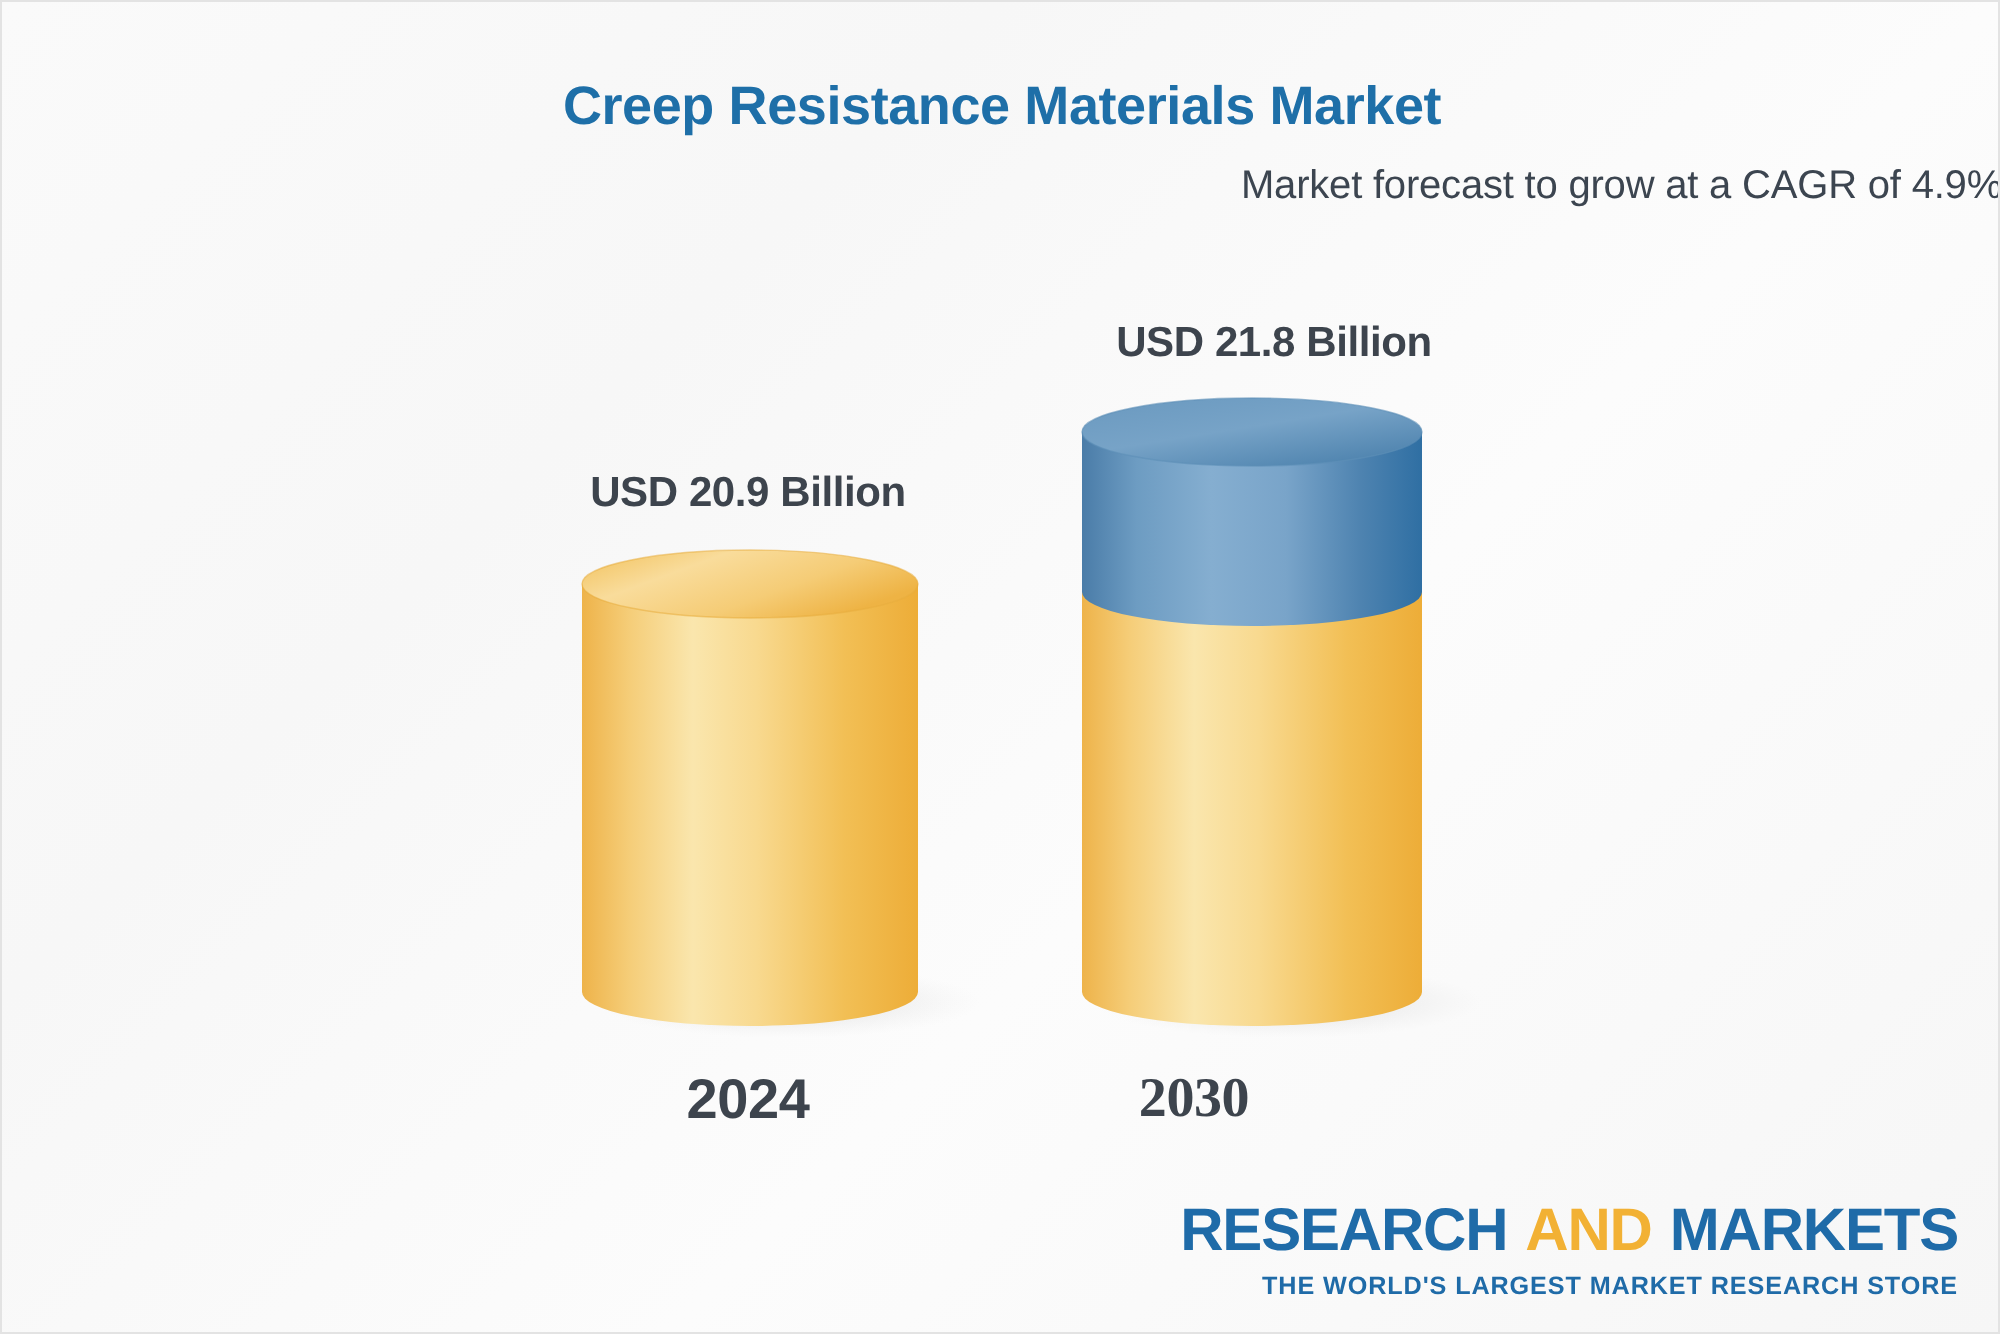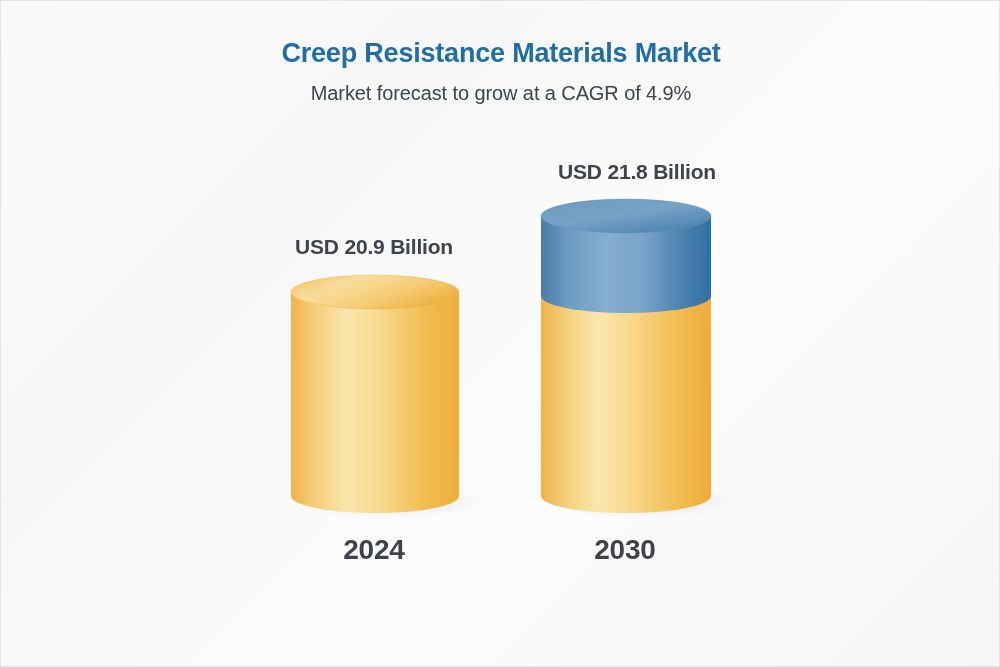--- a/index.html
+++ b/index.html
@@ -38,20 +38,21 @@
     letter-spacing: -0.2px;
     line-height: 1.25;
     text-align: center;
   }
   #chart-subtitle {
     margin-top: 11px;
     font-size: 20px;
     font-weight: normal;
     color: #3c4550;
     letter-spacing: -0.1px;
+    text-align: right;
   }
 
   
   #plot-area {
     position: absolute;
     top: 0;
     left: 0;
     width: 1000px;
     height: 600px;
   }
@@ -211,20 +212,26 @@
         <path d="M2,299 A85,17 0 0 0 172,299 A85,17 0 0 1 2,299 Z" fill="#e9a832" opacity="0.18"></path>
 
         <path d="M2,19 L2,99 A85,17 0 0 0 172,99 L172,19 Z" fill="url(#blue-body-30)"></path>
 
         <path d="M2,99 A85,17 0 0 0 172,99 A85,17 0 0 1 2,99 Z" fill="#3d74a4" opacity="0.22"></path>
 
         <ellipse cx="87" cy="19" rx="85" ry="17" fill="url(#blue-top-30)"></ellipse>
         <ellipse cx="87" cy="19" rx="85" ry="17" fill="none" stroke="#5d8fb8" stroke-width="0.7" opacity="0.6"></ellipse>
       </svg>
 
-      <div class="category-label" style="left:464px; top:533px;">2030</div>
+      <div class="category-label" style="left:436px; top:533px;font-family:Liberation Serif, serif;">2030</div>
     </div>
 
   </div>
 
 
+  <div id="logo-block">
+    <div id="logo-wordmark">
+      <span class="lw-blue">RESEARCH</span><span style="display:inline-block;width:9px;"></span><span class="lw-gold">AND</span><span style="display:inline-block;width:9px;"></span><span class="lw-blue">MARKETS</span>
+    </div>
+    <div id="logo-tagline">THE WORLD'S LARGEST MARKET RESEARCH STORE</div>
+  </div>
 
 </div>
 
 </body></html>

